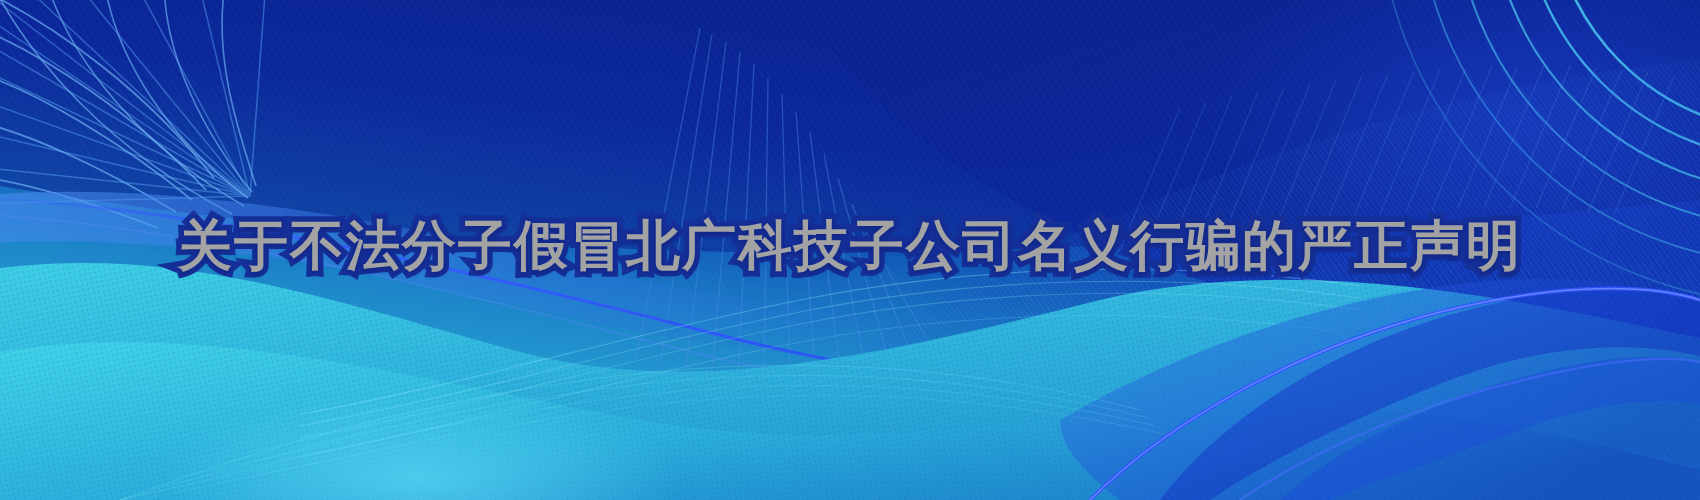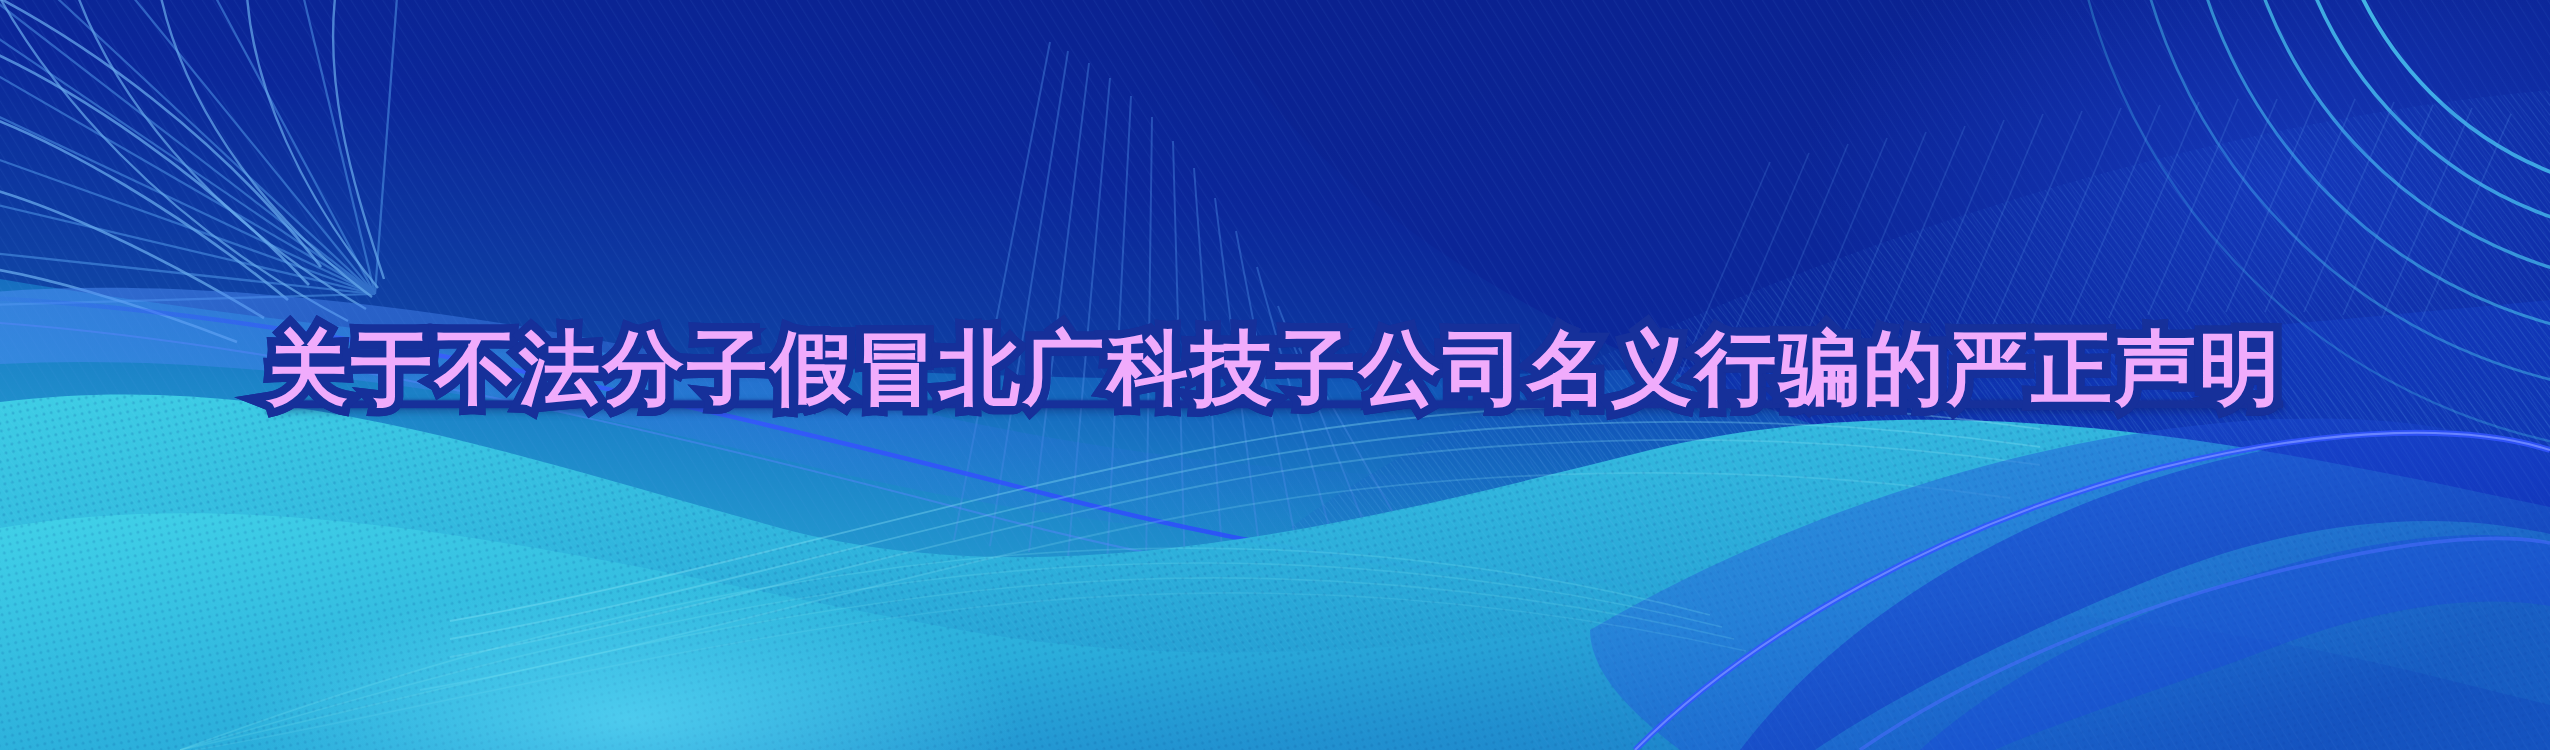--- a/index.html
+++ b/index.html
@@ -37,30 +37,29 @@
   }
 
   .banner-title {
     margin: 0;
     padding: 0;
     font-family: "DejaVu Sans", "Liberation Sans", sans-serif;
     font-weight: 700;
     font-size: 54px;
     line-height: 1;
     letter-spacing: 2px;
-    color: #f0abfc;
+    color: #a3a3a3;
     white-space: nowrap;
     position: relative;
     transform: translateY(-4px);
     -webkit-text-stroke: 11px #16309a;
     paint-order: stroke fill;
     text-shadow:
       0 0 2px rgba(18,44,150,0.9),
       0 2px 6px rgba(8,22,90,0.45);
-    text-decoration: underline;
   }
 </style>
 </head>
 <body>
 
 <div id="banner">
 
   <svg id="bg-svg" viewBox="0 0 1700 500" preserveAspectRatio="none" aria-hidden="true">
     <defs>
       <linearGradient id="gMain" x1="0.62" y1="0" x2="0.18" y2="1">

